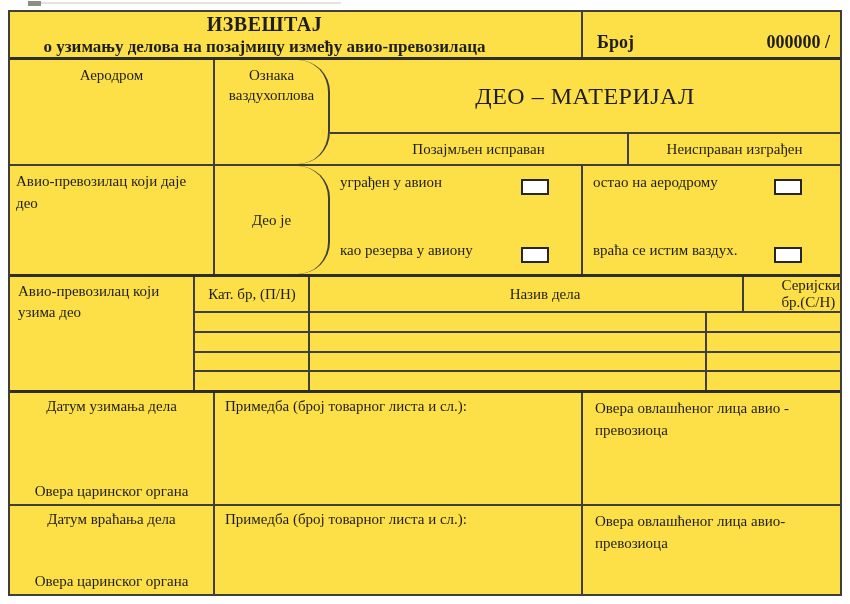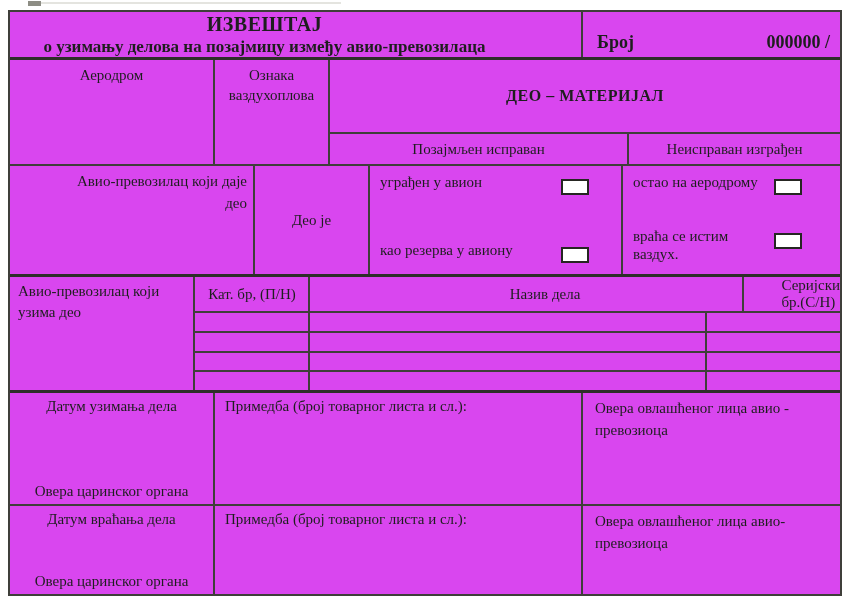--- a/index.html
+++ b/index.html
@@ -3,49 +3,49 @@
 <meta charset="utf-8">
 <style>
   html,body{margin:0;padding:0;}
   body{
     width:850px;height:604px;position:relative;background:#ffffff;
     font-family:"Liberation Serif","DejaVu Serif",serif;color:#1e1e1e;
     -webkit-font-smoothing:antialiased;
   }
   .form{
     position:absolute;left:8px;top:10px;width:834px;height:586px;
-    box-sizing:border-box;border:2px solid #3f3f3a;background:#d946ef;
+    box-sizing:border-box;border:2px solid #3f3f3a;background:#fde047;
     display:flex;flex-direction:column;
   }
   .row{display:flex;box-sizing:border-box;flex:0 0 auto;}
   .bt2{border-top:2px solid #3f3f3a;}
   .bt3{border-top:3px solid #2e2e29;}
   .cell{box-sizing:border-box;border-right:2px solid #3f3f3a;position:relative;}
   .last{border-right:none !important;}
-  .c1{width:205px;} .c2{width:115px;} .c3{width:253px;} .c4{flex:1;border-right:none;}
+  .c1{width:205px;} .c2{width:115px;border-radius:32px;} .c3{width:253px;} .c4{flex:1;border-right:none;}
   
   .rowA{height:45px;}
   .titleCell{width:573px;padding:1px 70px 0 8px;display:flex;flex-direction:column;justify-content:center;}
   .title{font-size:20px;font-weight:bold;text-align:center;letter-spacing:.5px;}
   .subtitle{font-size:17px;font-weight:bold;text-align:center;white-space:nowrap;margin-top:1px;}
   .numberCell{flex:1;display:flex;justify-content:space-between;align-items:flex-end;
     padding:0 10px 4px 14px;font-size:18px;font-weight:bold;border-right:none;}
   
   .rowB{height:107px;}
   .headLabel{font-size:15px;text-align:center;padding-top:5px;line-height:1.35;}
   .cellB34{flex:1;display:flex;flex-direction:column;border-right:none;}
   .dmTitle{flex:0 0 72px;display:flex;align-items:center;justify-content:center;
-    font-size:16px;font-weight:bold;letter-spacing:.5px;}
+    font-size:24px;font-weight:normal;letter-spacing:.5px;}
   .dmHeads{flex:1;display:flex;border-top:2px solid #3f3f3a;}
   .dmHead{box-sizing:border-box;display:flex;align-items:center;justify-content:center;font-size:15px;}
   .dmHead.l{width:299px;border-right:2px solid #3f3f3a;}
   .dmHead.r{flex:1;}
   
   .rowC{height:110px;}
-  .centerTop{font-size:15px;text-align:right;padding:5px 6px 0 6px;line-height:1.45;margin-left:40px;}
+  .centerTop{font-size:15px;text-align:left;padding:5px 6px 0 6px;line-height:1.45;}
   .partIs{display:flex;align-items:center;justify-content:center;font-size:15px;}
   .optcol{display:flex;flex-direction:column;justify-content:space-between;padding:7px 0 11px 0;}
   .opt{display:flex;justify-content:space-between;align-items:flex-start;
     padding:0 32px 0 10px;font-size:15px;line-height:1.2;}
   .c4 .opt{padding-right:38px;}
   .box{width:24px;height:12px;border:2px solid #262622;background:#fff;flex:none;margin-top:6px;}
   
   .rowD{height:116px;}
   .takerLabel{font-size:15px;text-align:left;padding:4px 8px 0 8px;line-height:1.4;}
   .parts{flex:1;display:flex;flex-direction:column;}

